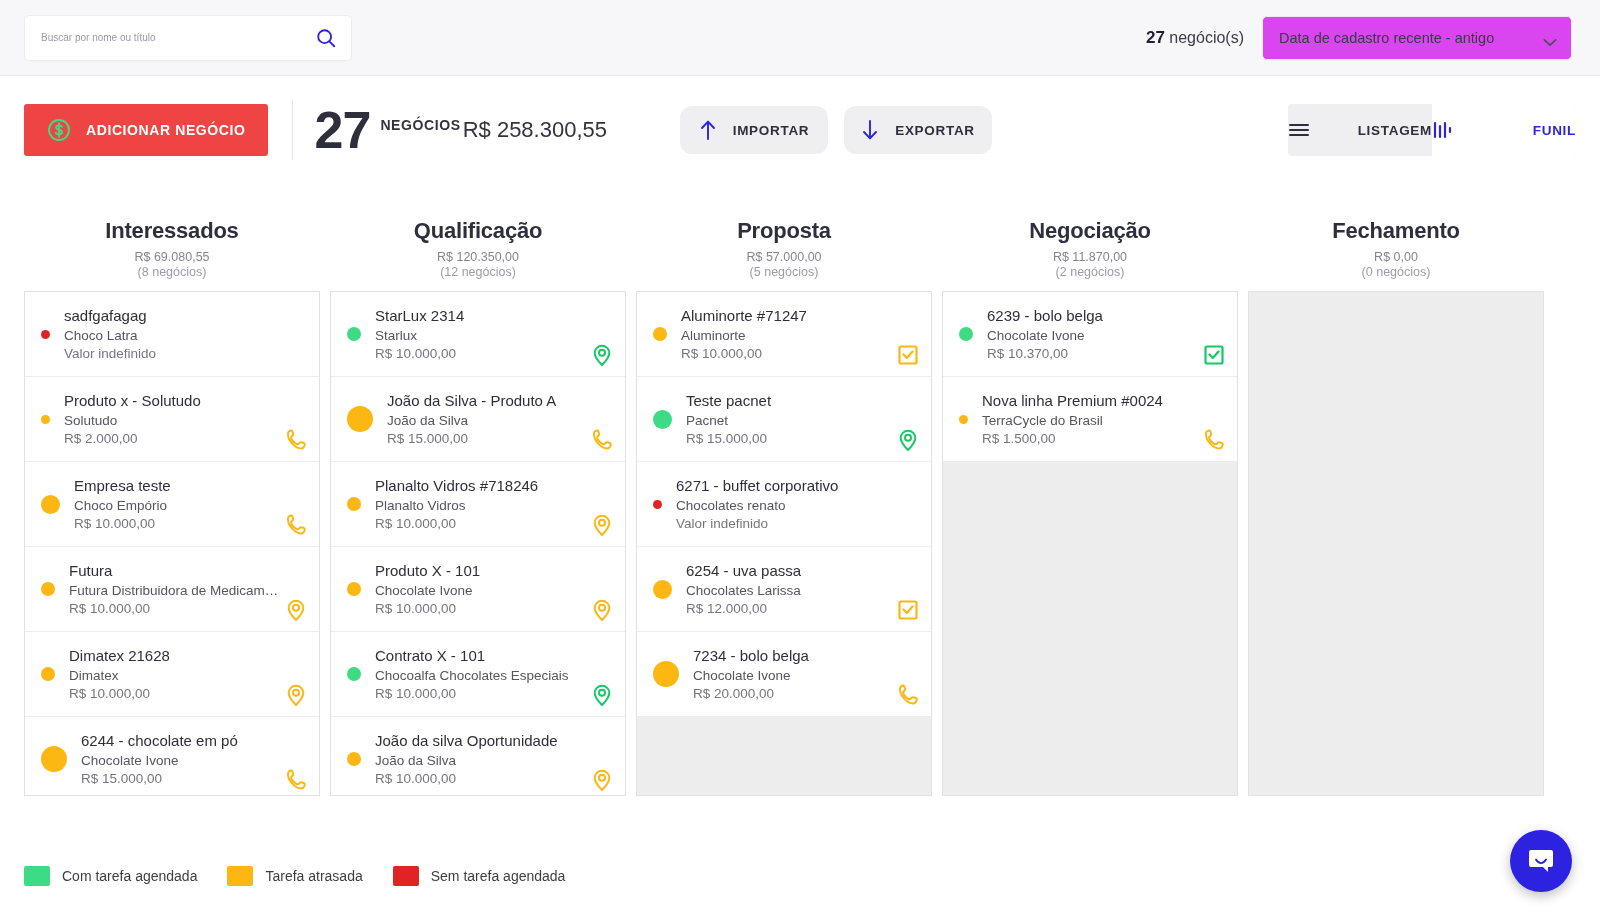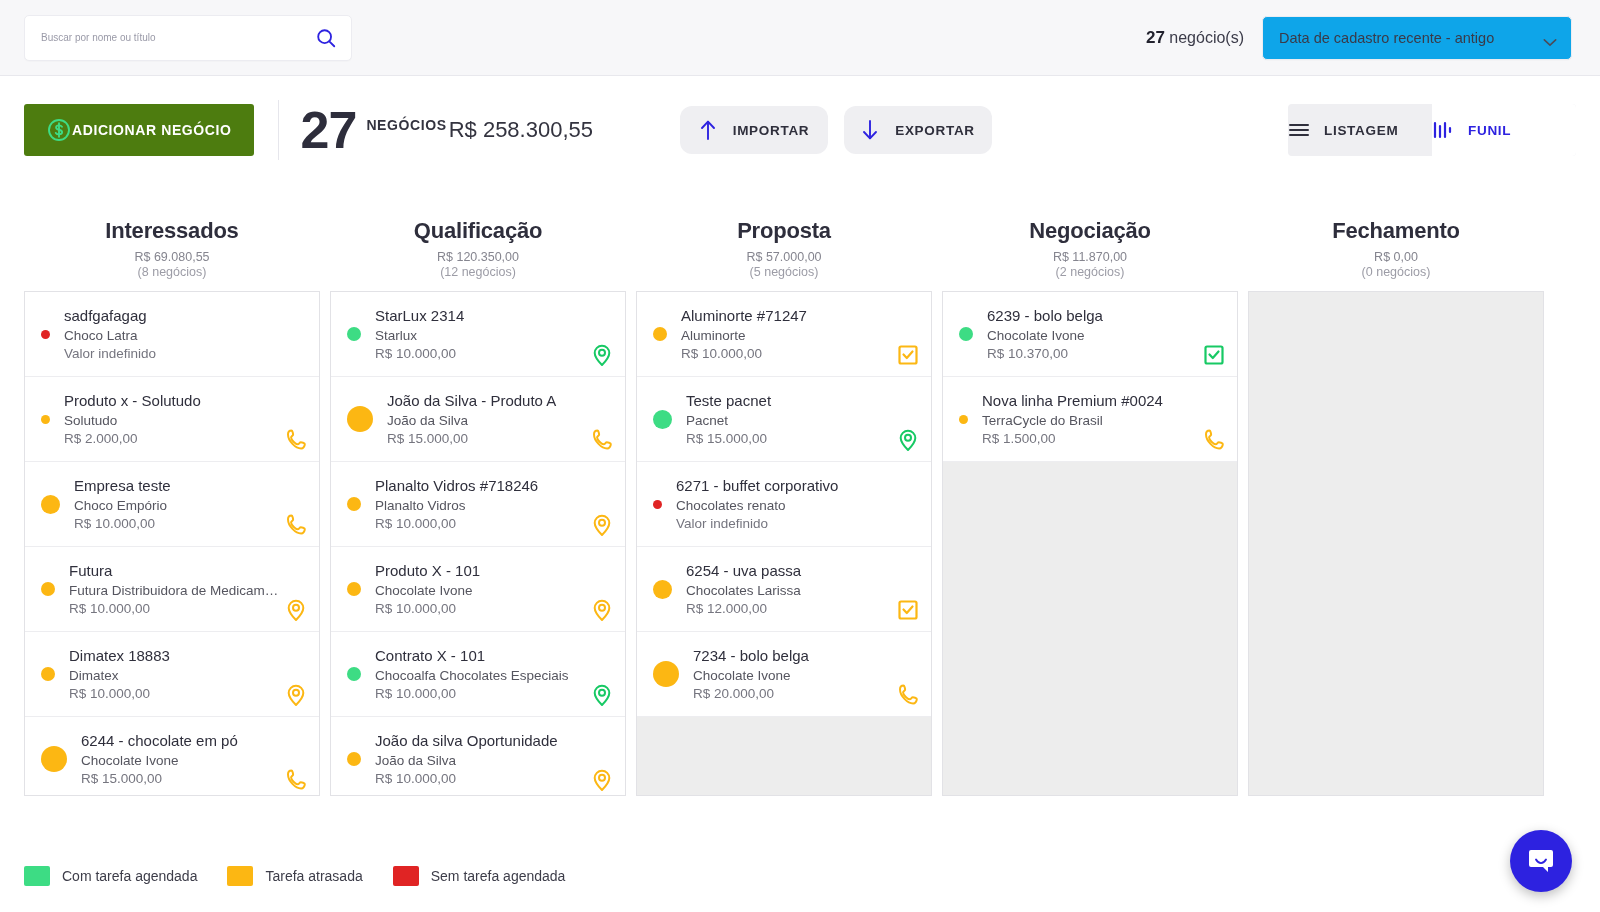--- a/index.html
+++ b/index.html
@@ -40,40 +40,40 @@
   .search-ico { width: 22px; height: 22px; flex: none; }
 
   .top-right {
     position: absolute; right: 28px; top: 0; height: 76px;
     display: flex; align-items: center; gap: 18px;
   }
   .deal-count { font-size: 16px; color: #3c3c4a; }
   .deal-count b { font-weight: bold; font-size: 17px; color: #22222e; }
   .sort-select {
     width: 310px; height: 44px;
-    background: #0ea5e9; border: 1px solid #ececf1; border-radius: 5px;
+    background: #d946ef; border: 1px solid #ececf1; border-radius: 5px;
     display: flex; align-items: center; justify-content: space-between;
     padding: 0 14px 0 16px; font-size: 14.5px; color: #3a3a48;
     box-shadow: 0 1px 1px rgba(0,0,0,.02);
   }
   .chev { width: 14px; height: 9px; }
 
   
   .toolbar {
     height: 108px;
     display: flex; align-items: center;
     padding: 0 24px;
     position: relative;
     background: #fff;
   }
   .btn-add {
-    background: #4d7c0f; color: #fff;
+    background: #ef4444; color: #fff;
     height: 52px; min-width: 220px;
     border: 0; border-radius: 3px;
-    display: flex; align-items: center; 
+    display: flex; align-items: center; gap: 14px;
     padding: 0 22px;
     font-size: 14px; font-weight: bold; letter-spacing: .6px;
     font-family: inherit; cursor: pointer;
   }
   .dollar-ico { width: 26px; height: 26px; flex: none; }
   .divider-v { width: 1px; height: 60px; background: #e6e6ec; margin: 0 22px 0 24px; }
 
   .stat { display: flex; align-items: center; gap: 10px; }
   .stat-num { font-size: 52px; font-weight: bold; color: #2e2e3c; line-height: 1; letter-spacing: -1px;}
   .stat-lines { display: flex; flex-direction: row; gap: 2px; justify-content: flex-end; }
@@ -92,21 +92,21 @@
     font-family: inherit; cursor: pointer;
   }
   .arrow-ico { width: 18px; height: 22px; }
 
   .view-group {
     position: absolute; right: 24px; top: 50%; transform: translateY(-50%);
     display: flex; background: #efeff2; border-radius: 4px; overflow: hidden;
   }
   .view-btn {
     height: 52px; min-width: 144px;
-    display: flex; align-items: center; justify-content: flex-start; gap: 14px;
+    display: flex; align-items: center; justify-content: space-between; gap: 14px;
     font-size: 13.5px; font-weight: bold; letter-spacing: .7px;
     color: #2f2f3c; background: transparent; border: 0;
     font-family: inherit; cursor: pointer;
   }
   .view-btn.active { background: #fff; color: #2d22e0; }
   .view-ico { width: 22px; height: 18px; }
 
   
   .board {
     display: flex;
@@ -327,21 +327,21 @@
               <div class="card-value">R$ 10.000,00</div>
             </div>
             <span class="card-ico"><svg viewBox="0 0 26 26" width="26" height="26" fill="none" stroke="#fcb713" stroke-width="2">
                 <path d="M13 23s7.3-7.4 7.3-12A7.3 7.3 0 0 0 5.7 11c0 4.6 7.3 12 7.3 12z" stroke-linejoin="round"></path>
                 <circle cx="13" cy="10.8" r="3"></circle>
               </svg></span>
           </div>
           <div class="card">
             <span class="dot s-md y"></span>
             <div class="card-txt">
-              <div class="card-title">Dimatex 18883</div>
+              <div class="card-title">Dimatex 21628</div>
               <div class="card-company">Dimatex</div>
               <div class="card-value">R$ 10.000,00</div>
             </div>
             <span class="card-ico"><svg viewBox="0 0 26 26" width="26" height="26" fill="none" stroke="#fcb713" stroke-width="2">
                 <path d="M13 23s7.3-7.4 7.3-12A7.3 7.3 0 0 0 5.7 11c0 4.6 7.3 12 7.3 12z" stroke-linejoin="round"></path>
                 <circle cx="13" cy="10.8" r="3"></circle>
               </svg></span>
           </div>
           <div class="card">
             <span class="dot s-xl y"></span>

